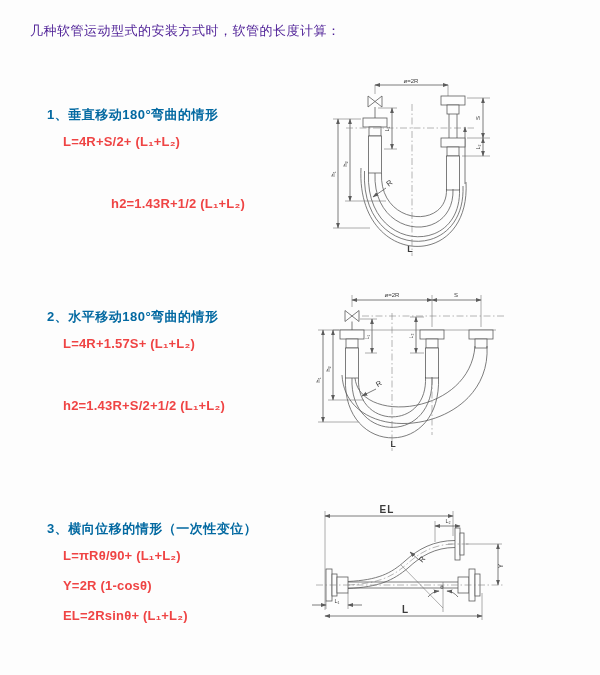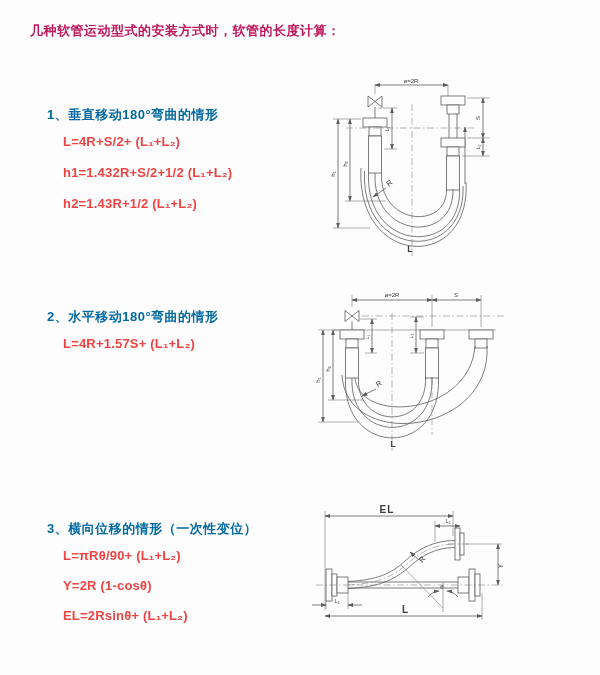--- a/index.html
+++ b/index.html
@@ -1,41 +1,41 @@
 <!DOCTYPE html>
 <html><head>
 <meta charset="utf-8">
 <style>
   html,body{margin:0;padding:0;}
   body{background:#e8e8e8;font-family:"Liberation Sans","DejaVu Sans",sans-serif;}
   .page{position:relative;width:600px;height:675px;background:#fdfdfd;overflow:hidden;}
-  .title{position:absolute;left:30px;top:22px;font-size:13px;font-weight:bold;color:#be185d;letter-spacing:.5px;}
+  .title{position:absolute;left:30px;top:22px;font-size:13px;font-weight:normal;color:#4c1d95;letter-spacing:.5px;}
   .sec-head{position:absolute;left:47px;font-size:13px;font-weight:bold;color:#0369a1;letter-spacing:.5px;}
   .formula{position:absolute;left:63px;font-size:13px;font-weight:600;color:#ef4444;letter-spacing:.2px;white-space:pre;}
   .dia{position:absolute;}
   svg text{fill:#3c3c3c;font-family:"Liberation Sans","DejaVu Sans",sans-serif;}
   .ln{stroke:#5c5c5c;stroke-width:.8;fill:none;}
   .thin{stroke:#6d6d6d;stroke-width:.55;fill:none;}
   .cl{stroke:#7a7a7a;stroke-width:.55;fill:none;stroke-dasharray:7 2.5 1.5 2.5;}
   .fl{fill:#fdfdfd;stroke:#5c5c5c;stroke-width:.8;}
 </style>
 </head>
 <body>
 
 <div class="page">
 
   <div class="title">几种软管运动型式的安装方式时，软管的长度计算：</div>
 
   <div class="sec-head" style="top:106px;">1、垂直移动180°弯曲的情形</div>
   <div class="formula" style="top:134px;">L=4R+S/2+ (L₁+L₂)</div>
-  <div class="formula" style="top:165px;">h1=1.432R+S/2+1/2 (L₁+L₂)</div>
-  <div class="formula" style="top:196px;">h2=1.43R+1/2 (L₁+L₂)</div>
+  <div class="formula" style="top:196px;margin-left:48px;">h2=1.43R+1/2 (L₁+L₂)</div>
 
   <div class="sec-head" style="top:308px;">2、水平移动180°弯曲的情形</div>
   <div class="formula" style="top:336px;">L=4R+1.57S+ (L₁+L₂)</div>
+  <div class="formula" style="top:398px;">h2=1.43R+S/2+1/2 (L₁+L₂)</div>
 
   <div class="sec-head" style="top:520px;">3、横向位移的情形（一次性变位）</div>
   <div class="formula" style="top:548px;">L=πRθ/90+ (L₁+L₂)</div>
   <div class="formula" style="top:578px;">Y=2R (1-cosθ)</div>
   <div class="formula" style="top:608px;">EL=2Rsinθ+ (L₁+L₂)</div>
 
   <svg class="dia" style="left:312px;top:72px;" width="284" height="192" viewBox="0 0 284 192">
     <defs>
       <marker id="ar" viewBox="0 0 10 10" refX="9" refY="5" markerWidth="7.5" markerHeight="7.5" orient="auto-start-reverse">
         <path d="M0,1.6 L10,5 L0,8.4 Z" fill="#5c5c5c"></path>

